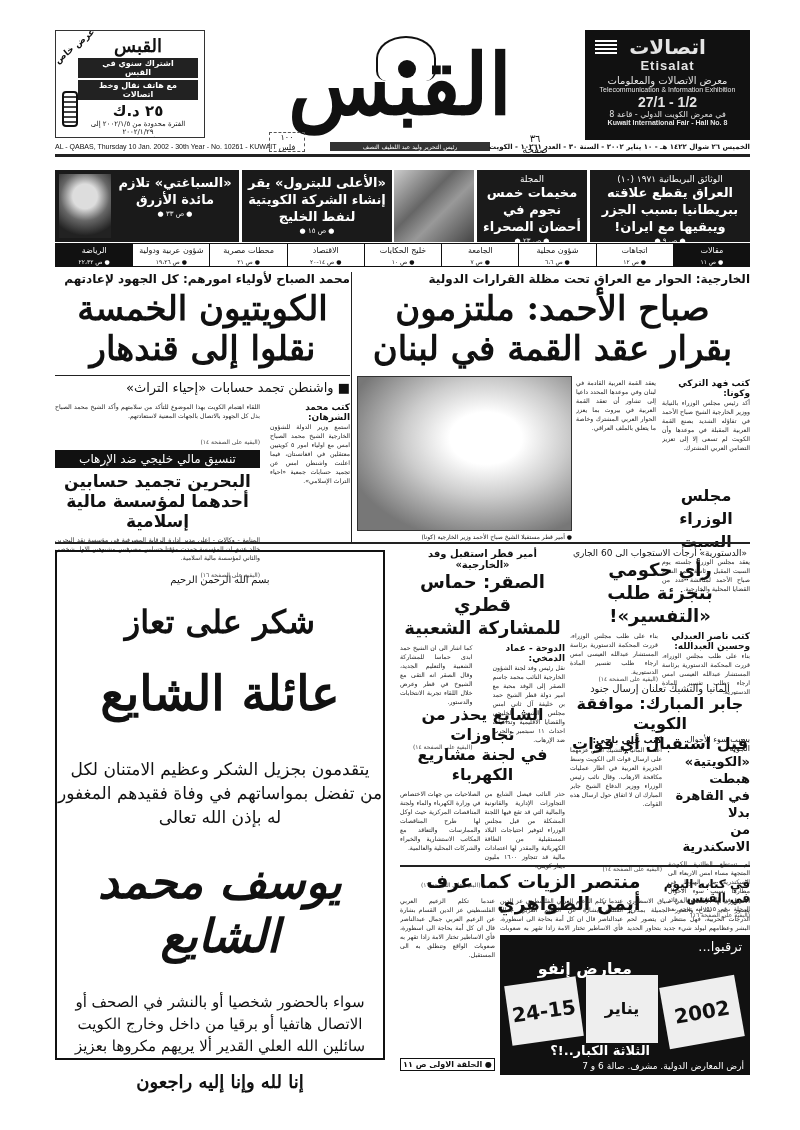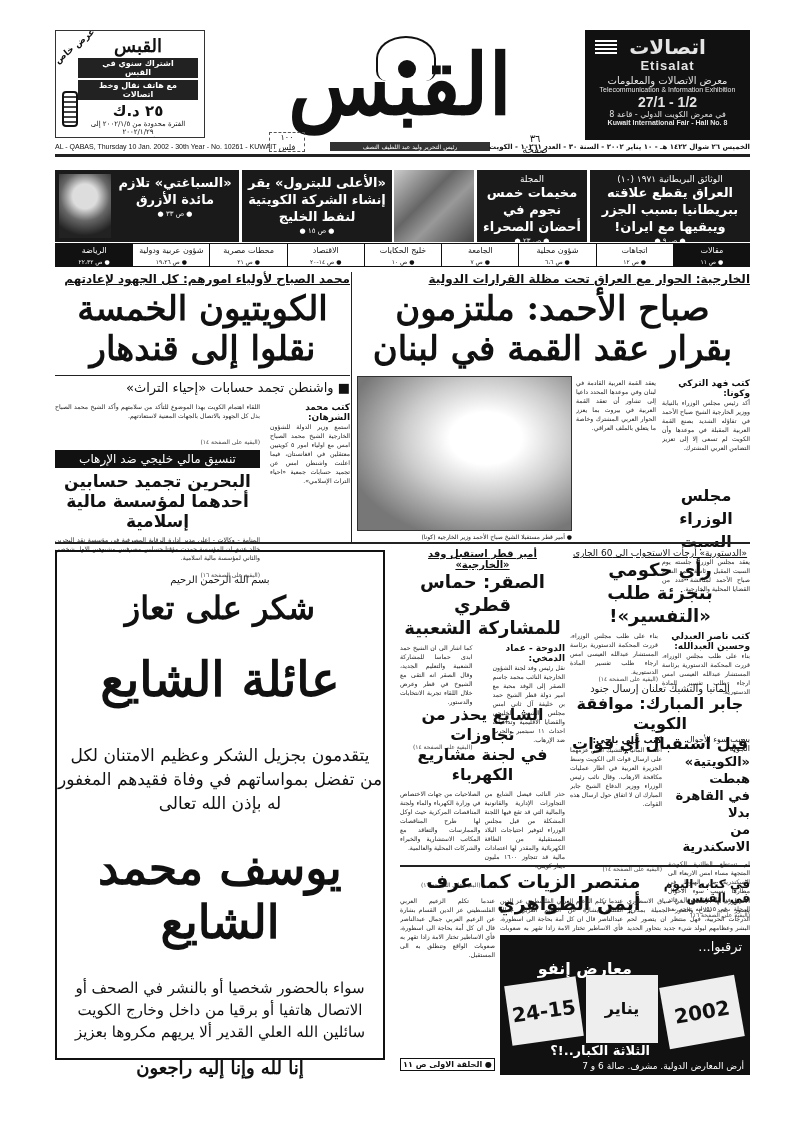--- a/index.html
+++ b/index.html
@@ -48,37 +48,37 @@
   .teaser .title { font-size: 13px; font-weight: bold; line-height: 17px; }
   .teaser .pg { font-size: 7px; margin-top: 2px; }
   .teaser-photo { position: absolute; top: 0; height: 72px; background: linear-gradient(135deg, #ccc, #666 40%, #999 60%, #444); }
 
   .sections { top: 213px; left: 0; width: 695px; height: 24px; display: flex; border-top: 1px solid #111; border-bottom: 1px solid #111; }
   .sec { flex: 1; border-left: 1px solid #111; text-align: center; font-size: 8px; line-height: 11px; padding-top: 1px; }
   .sec .sp { font-size: 6px; }
   .sec.dark { background: #111; color: #fff; }
 
   
-  .kicker-line { font-size: 12px; font-weight: bold; text-decoration: underline; }
+  .kicker-line { font-size: 12px; font-weight: bold; }
   .head-big { font-family: "DejaVu Serif", serif; font-weight: bold; font-size: 34px; line-height: 40px; text-align: center; }
   .head-med { font-weight: bold; font-size: 19px; line-height: 23px; text-align: center; }
   .byline { font-size: 9px; font-weight: bold; }
   .body-text { font-size: 6.2px; line-height: 9px; text-align: justify; color: #222; }
   .cont { font-size: 6px; color: #444; }
   .photo { background: radial-gradient(ellipse at 60% 40%, #fff 0 20%, #ccc 45%, #777 80%); border: 1px solid #333; }
   .caption { font-size: 6px; }
   .banner-dark { background: #111; color: #fff; text-align: center; font-size: 12px; padding: 2px; }
 
   
   .obit { left: 0; top: 520px; width: 330px; height: 510px; border: 2px solid #111; text-align: center; padding-top: 22px; }
   .obit .bism { font-size: 10px; font-family: Liberation Sans, sans-serif; }
-  .obit .thanks { font-size: 32px; font-family: "DejaVu Serif", serif; font-weight: bold; margin-top: 4px; }
+  .obit .thanks { font-size: 32px; font-family: "DejaVu Serif", serif; font-weight: bold; margin-top: 18px; }
   .obit .family { font-size: 48px; font-family: "DejaVu Serif", serif; font-weight: bold; margin-top: 24px; }
   .obit .txt { font-size: 17px; font-family: "DejaVu Serif", serif; line-height: 24px; margin-top: 36px; }
-  .obit .name { font-size: 46px; font-family: "DejaVu Serif", serif; font-weight: bold; margin-top: 26px; }
+  .obit .name { font-size: 46px; font-family: "DejaVu Serif", serif; font-weight: bold; margin-top: 26px; font-style: italic; }
   .obit .txt2 { font-size: 15px; font-family: "DejaVu Serif", serif; line-height: 22px; margin-top: 28px; }
   .obit .verse { font-size: 18px; font-family: "DejaVu Serif", serif; font-weight: bold; margin-top: 14px; }
 
   
   .ad-info { left: 0; top: 930px; width: 250px; height: 123px; background: #111; color: #fff; }
   .puzzle { position: absolute; background: #eee; color: #111; font-weight: bold; text-align: center; }
 </style>
 </head>
 <body>
 

